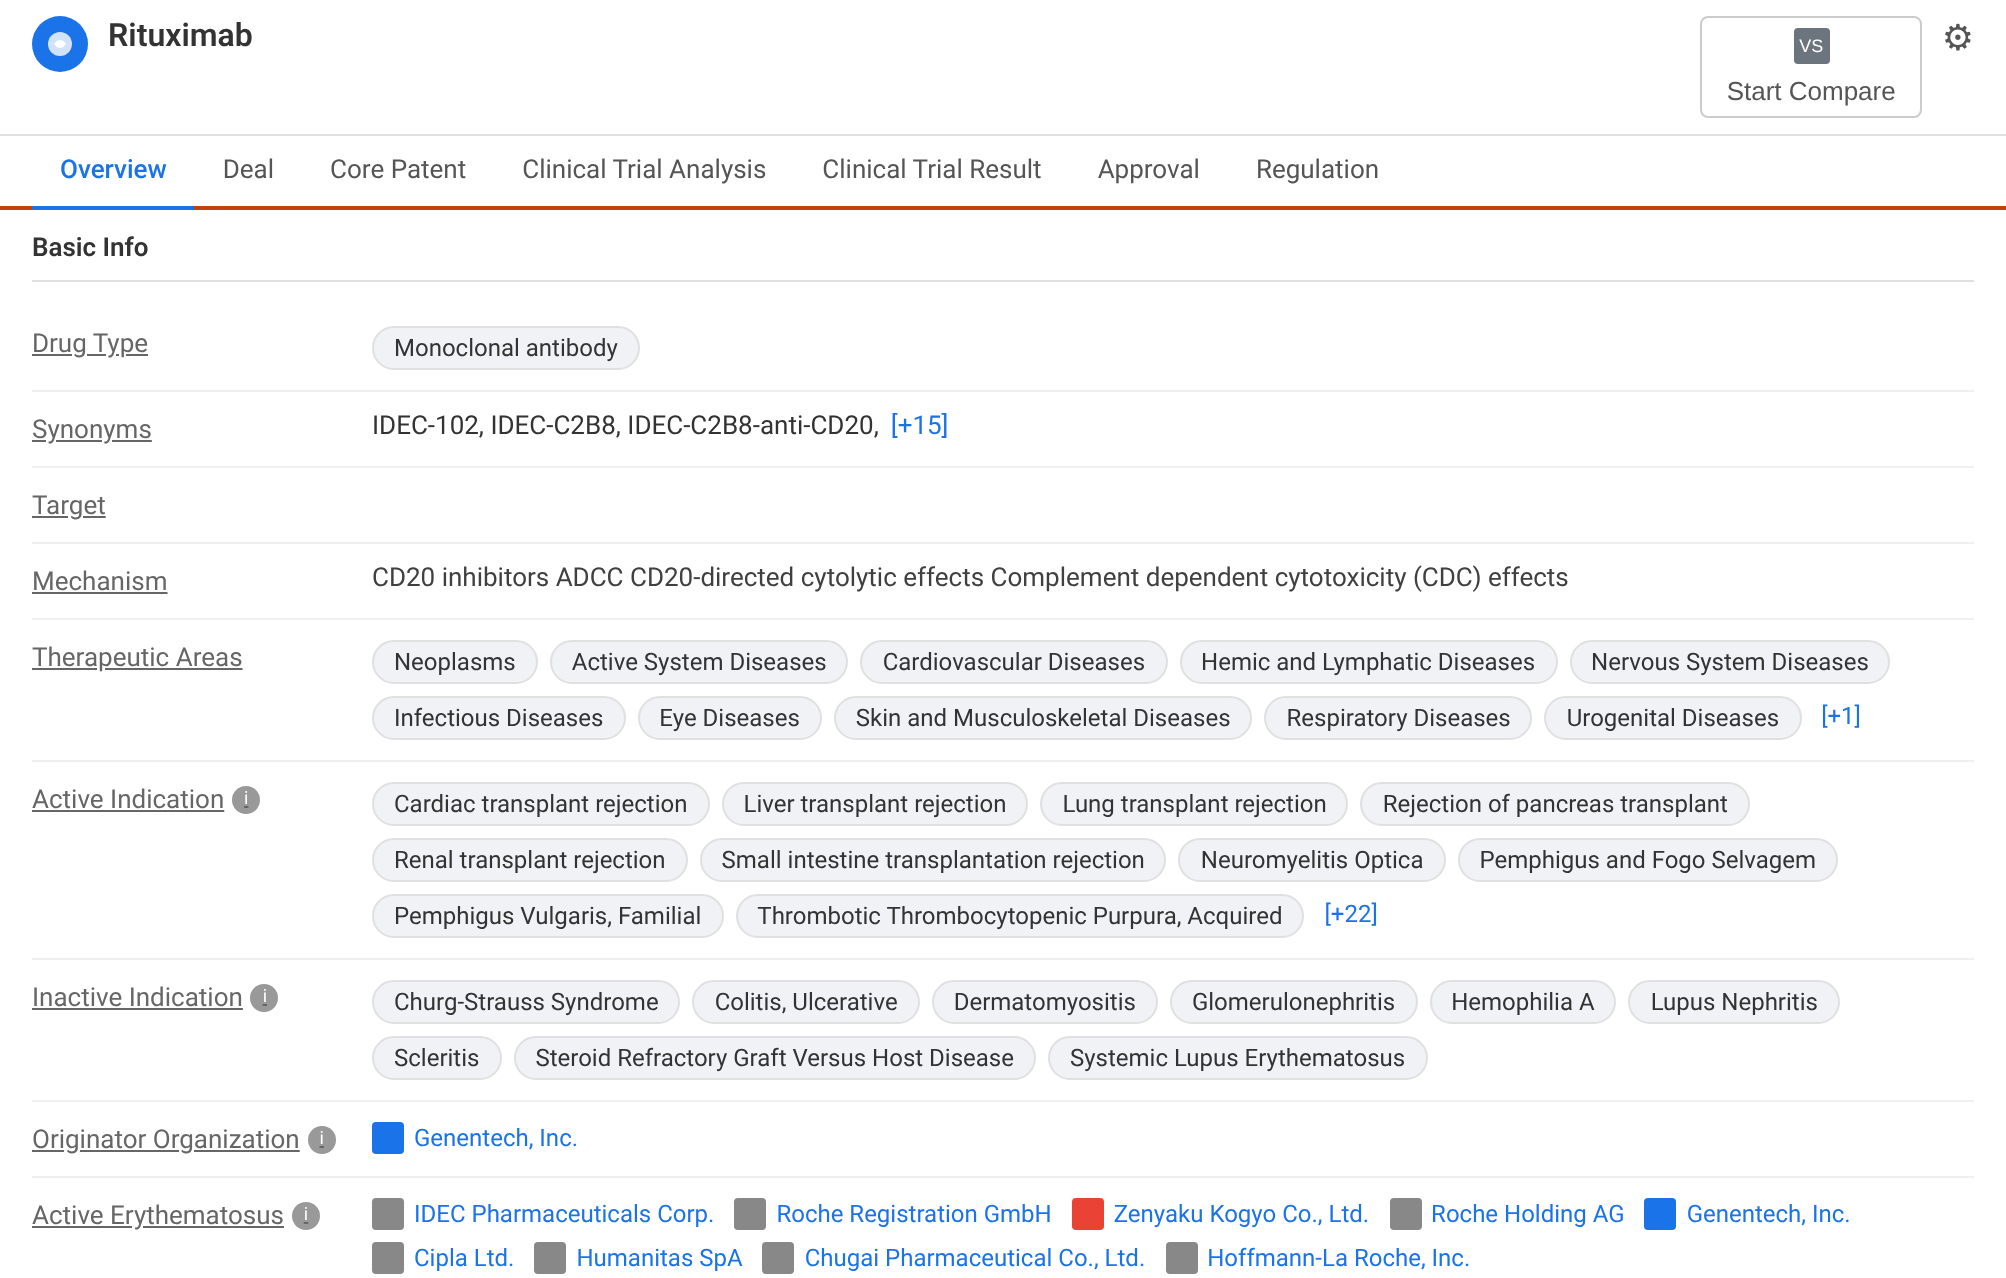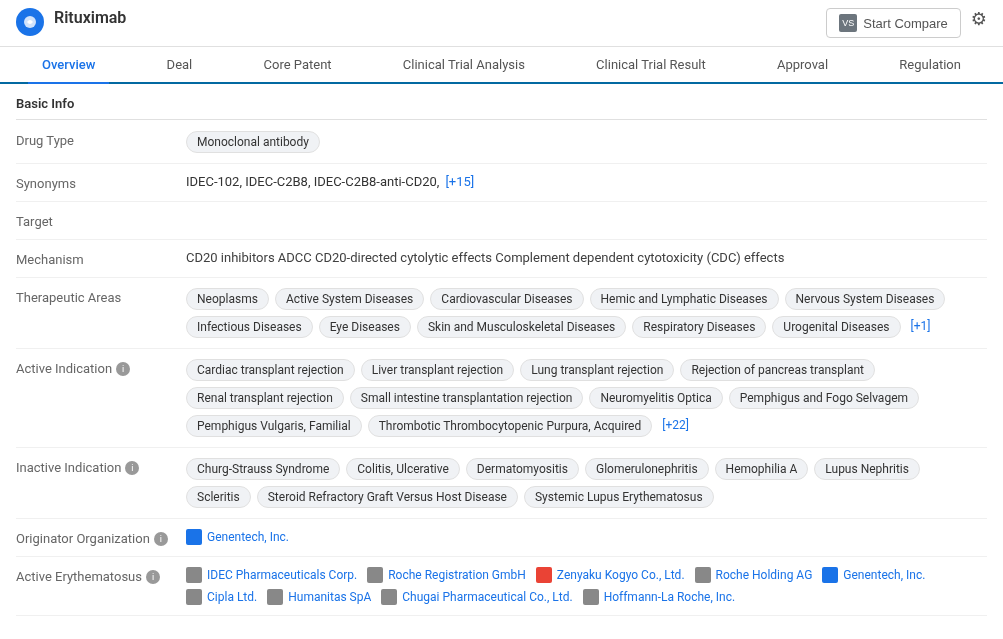--- a/index.html
+++ b/index.html
@@ -2,38 +2,38 @@
 <html><head>
   <meta charset="utf-8">
   <style>
     * { box-sizing: border-box; margin: 0; padding: 0; }
     body { font-family: -apple-system, BlinkMacSystemFont, 'Segoe UI', Roboto, sans-serif; font-size: 13px; color: #333; background: #fff; }
     
     
     .header { display: flex; align-items: flex-start; padding: 8px 16px; border-bottom: 1px solid #e0e0e0; background: #fff; }
     .header-icon { width: 28px; height: 28px; background: #1a73e8; border-radius: 50%; display: flex; align-items: center; justify-content: center; margin-right: 10px; color: white; font-size: 14px; flex-shrink: 0; }
     .header-title { font-size: 16px; font-weight: 600; color: #333; flex: 1; }
-    .compare-btn { display: flex; align-items: center; gap: 6px; border: 1px solid #ccc; border-radius: 4px; padding: 5px 12px; cursor: pointer; font-size: 13px; color: #555; background: #fff; margin-right: 10px; }
+    .compare-btn { display: flex; align-items: center; gap: 6px; border: 1px solid #ccc; border-radius: 4px; padding: 5px 12px; cursor: pointer; font-size: 13px; color: #555; background: #fff; margin-right: 10px; flex-direction: column; }
     .compare-icon { width: 18px; height: 18px; background: #6c757d; border-radius: 2px; display: flex; align-items: center; justify-content: center; color: white; font-size: 9px; }
     .settings-icon { font-size: 18px; color: #555; cursor: pointer; }
 
     
-    .nav-tabs { display: flex; border-bottom: 2px solid #0369a1; padding: 0 28px; background: #fff; justify-content: space-between; }
+    .nav-tabs { display: flex; border-bottom: 2px solid #c2410c; padding: 0 16px; background: #fff; }
     .nav-tab { padding: 10px 14px; cursor: pointer; font-size: 13px; color: #555; border-bottom: 2px solid transparent; margin-bottom: -2px; white-space: nowrap; }
     .nav-tab.active { color: #1a73e8; border-bottom: 2px solid #1a73e8; font-weight: 500; }
 
     
     .content { padding: 0 16px; overflow-y: auto; max-height: calc(639px - 90px); }
 
     
-    .section-title { font-size: 13px; font-weight: 600; color: #333; padding: 12px 0 8px; border-bottom: 1px solid #e0e0e0; margin-bottom: 1px; }
+    .section-title { font-size: 13px; font-weight: 600; color: #333; padding: 12px 0 8px; border-bottom: 1px solid #e0e0e0; margin-bottom: 12px; }
 
     
     .row { display: flex; padding: 10px 0; border-bottom: 1px solid #f0f0f0; align-items: flex-start; min-height: 36px; }
-    .row-label { width: 170px; flex-shrink: 0; color: #666; font-size: 13px; display: flex; align-items: center; gap: 4px; padding-top: 2px; }
+    .row-label { width: 170px; flex-shrink: 0; color: #666; font-size: 13px; display: flex; gap: 4px; padding-top: 2px; text-decoration: underline; }
     .row-label .info-icon { width: 14px; height: 14px; border-radius: 50%; background: #999; color: white; font-size: 9px; display: flex; align-items: center; justify-content: center; cursor: pointer; flex-shrink: 0; }
     .row-value { flex: 1; display: flex; flex-wrap: wrap; gap: 6px; align-items: flex-start; }
 
     
     .tag { display: inline-flex; align-items: center; padding: 3px 10px; border-radius: 12px; font-size: 12px; background: #f0f2f5; color: #333; border: 1px solid #e0e0e0; }
     .tag.pill { border-radius: 12px; }
     .tag.more-link { background: none; border: none; color: #1a73e8; cursor: pointer; padding: 3px 4px; font-size: 12px; }
 
     
     .inline-text { font-size: 13px; color: #404040; display: flex; flex-wrap: wrap; gap: 4px; align-items: center; }

